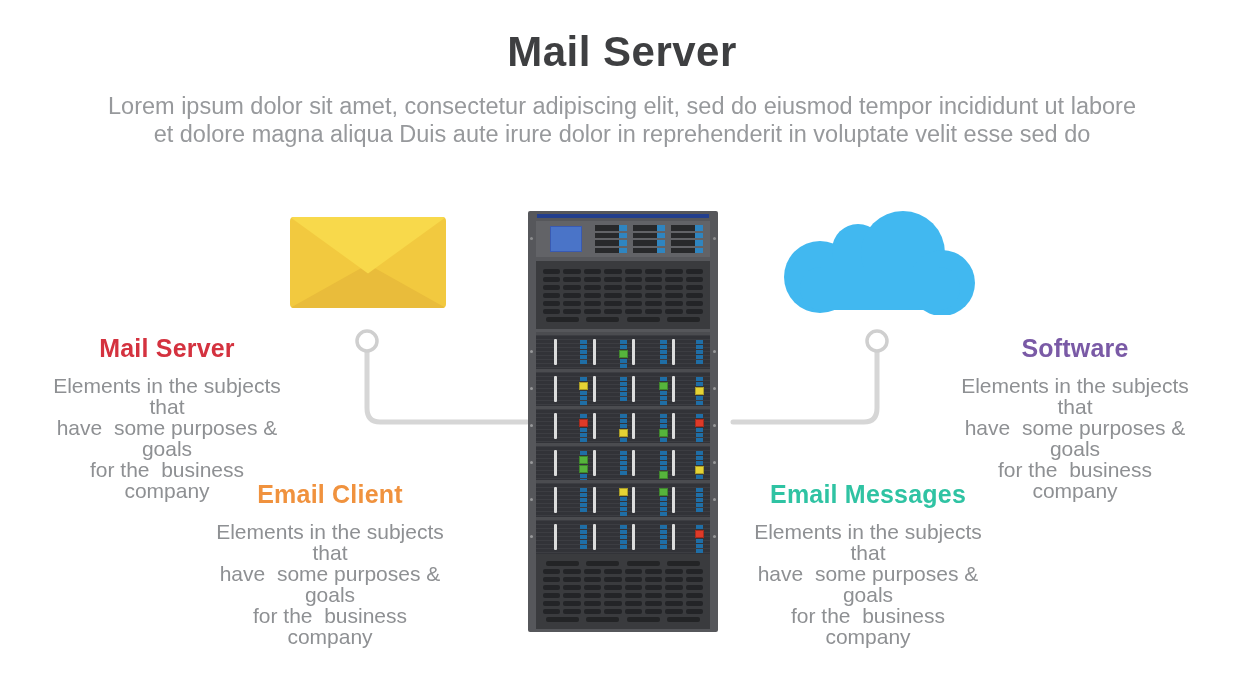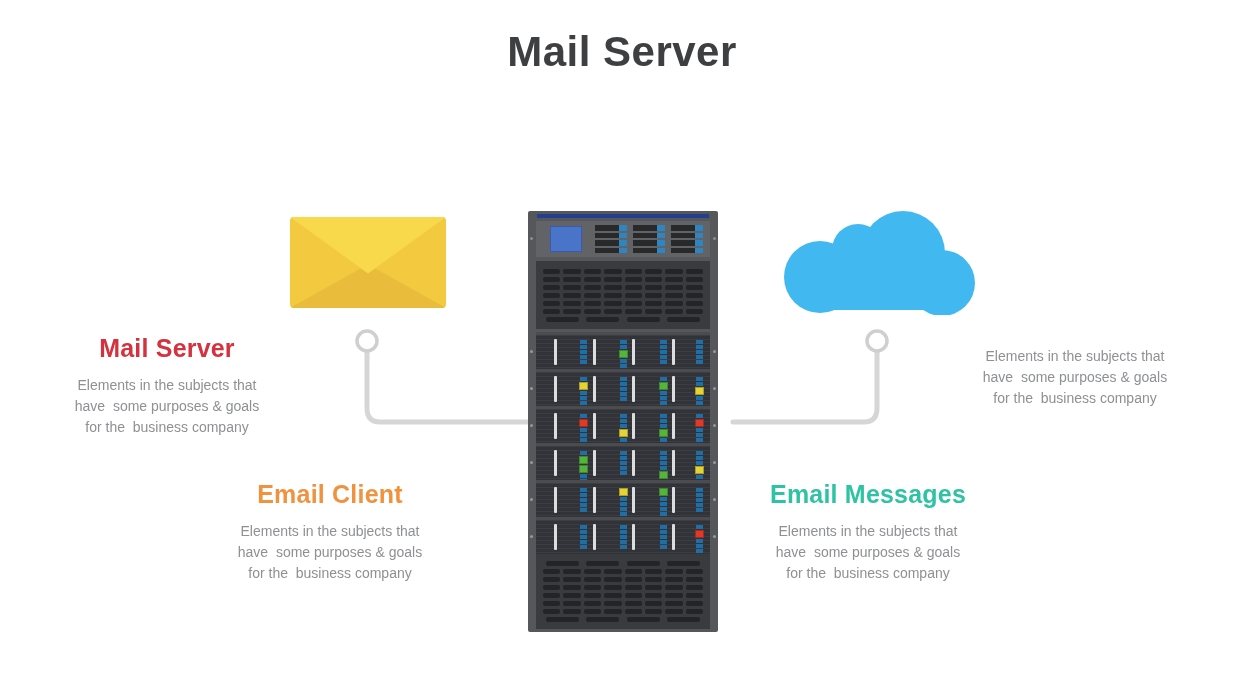--- a/index.html
+++ b/index.html
@@ -11,21 +11,21 @@
     position:absolute;top:28px;left:0;width:100%;margin:0;text-align:center;
     font-size:42px;font-weight:800;color:#3e3f41;letter-spacing:0.5px;
   }
   .subtitle{
     position:absolute;top:92px;left:30px;width:1184px;margin:0;text-align:center;
     font-size:23.5px;line-height:28px;color:#97999c;white-space:pre-wrap;
   }
   
   .item{position:absolute;width:260px;text-align:center;}
   .item h3{margin:0 0 11px 0;font-size:25px;font-weight:700;letter-spacing:0.2px;}
-  .item p{margin:12px;font-size:14px;line-height:21px;color:#8e9093;white-space:pre-wrap;}
+  .item p{margin:12px;font-size:21px;line-height:21px;color:#8e9093;white-space:pre-wrap;}
   .item-tl{left:37px;top:334px;}
   .item-bl{left:200px;top:480px;}
   .item-tr{left:945px;top:334px;}
   .item-br{left:738px;top:480px;}
   
   .connectors{position:absolute;left:0;top:0;width:1244px;height:700px;pointer-events:none;}
   .conn{fill:none;stroke:#d6d6d6;stroke-width:5;stroke-linecap:round;}
   .conn-dot{fill:#ffffff;stroke:#cfcfcf;stroke-width:3.5;}
   
   .envelope{position:absolute;left:290px;top:217px;width:156px;height:91px;
@@ -70,20 +70,22 @@
   .ledcol{position:absolute;top:5px;width:9px;}
   .led{width:7px;height:4px;margin-bottom:1px;background:#1f6ea6;}
   .led-big{width:9px;height:8px;margin-left:-1px;border:1px solid rgba(0,0,0,0.25);box-sizing:border-box;}
 </style>
 </head>
 <body>
 
 <div class="canvas">
 
   <h1 class="main-title">Mail Server</h1>
+  <p class="subtitle">Lorem ipsum dolor sit amet, consectetur adipiscing elit, sed do eiusmod tempor incididunt ut labore
+et dolore magna aliqua Duis aute irure dolor in reprehenderit in voluptate velit esse sed do</p>
 
   <svg class="connectors" viewBox="0 0 1244 700">
     <path class="conn" d="M367,352 L367,408 Q367,422 380,422 L527,422"></path>
     <path class="conn" d="M877,352 L877,408 Q877,422 864,422 L733,422"></path>
     <circle class="conn-dot" cx="367" cy="341" r="10"></circle>
     <circle class="conn-dot" cx="877" cy="341" r="10"></circle>
   </svg>
 
   <div class="envelope" style="background-color: rgb(242, 201, 63);">
     <div class="env-bottom" style="background-color: rgb(233, 188, 59);"></div>
@@ -464,20 +466,21 @@
   </div>
 
   <div class="item item-bl">
     <h3 style="color: rgb(240, 146, 62);">Email Client</h3>
     <p>Elements in the subjects that
 have  some purposes &amp; goals
 for the  business company</p>
   </div>
 
   <div class="item item-tr">
+    <h3 style="color: rgb(122, 90, 166);">Software</h3>
     <p>Elements in the subjects that
 have  some purposes &amp; goals
 for the  business company</p>
   </div>
 
   <div class="item item-br">
     <h3 style="color: rgb(47, 195, 163);">Email Messages</h3>
     <p>Elements in the subjects that
 have  some purposes &amp; goals
 for the  business company</p>

